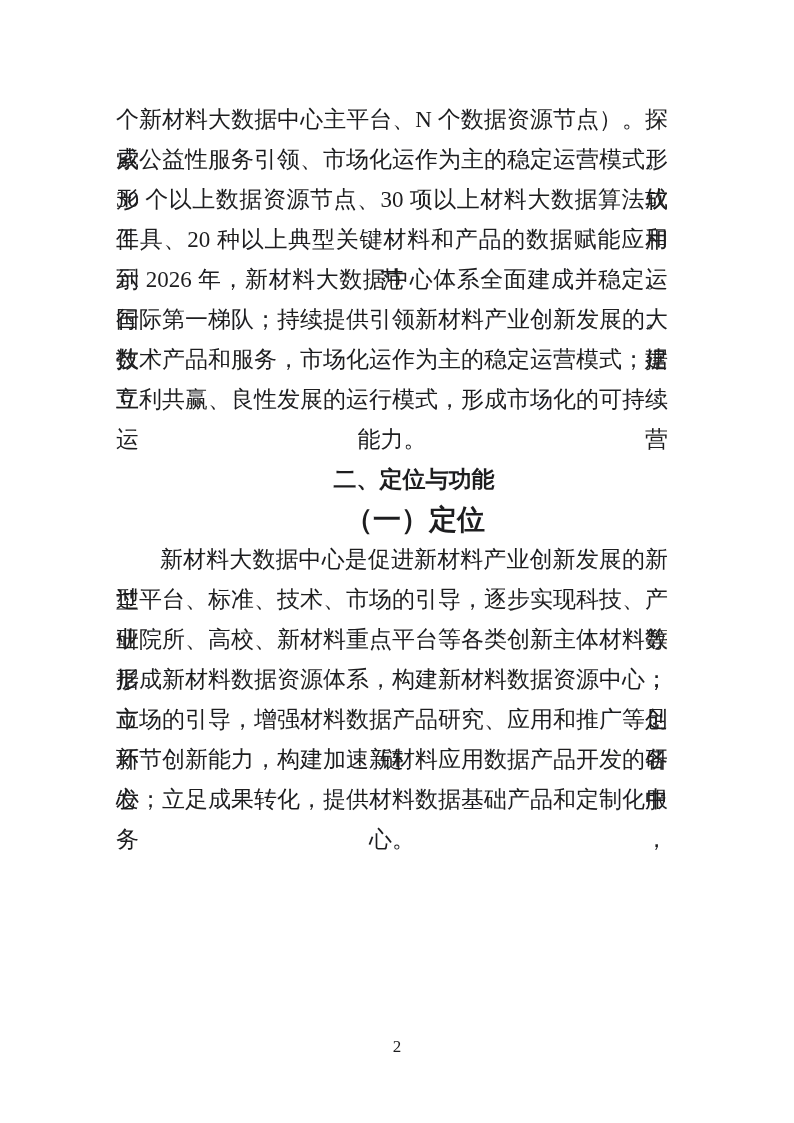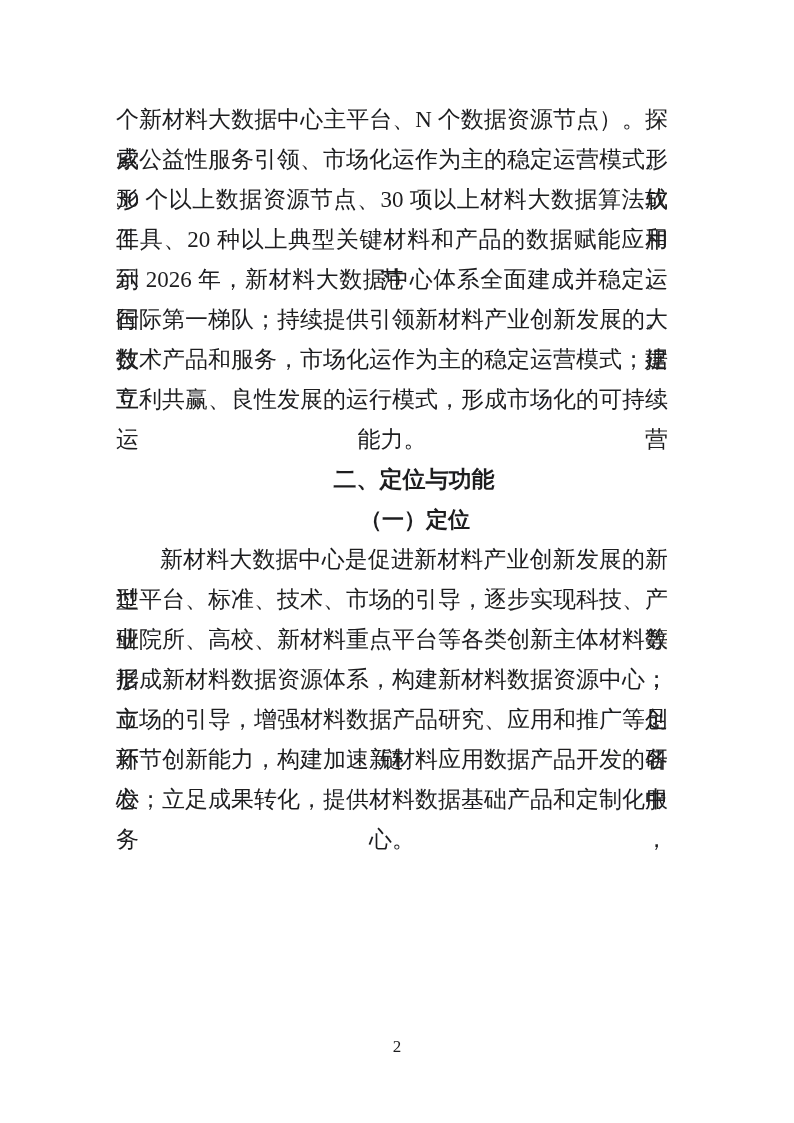--- a/index.html
+++ b/index.html
@@ -40,21 +40,21 @@
   }
   .line.h1 {
     font-family: Liberation Serif, serif;
     font-weight: 700;
     font-size: 23px;
     padding-left: 44px;
   }
   .line.h2 {
     font-family: "Liberation Serif", "DejaVu Serif", serif;
     font-weight: 700;
-    font-size: 22px;
+    font-size: 28px;
     padding-left: 46px;
   }
   .page-number {
     position: absolute;
     left: 0;
     top: 1036px;
     width: 100%;
     text-align: center;
     font-size: 17px;
     line-height: 22px;

